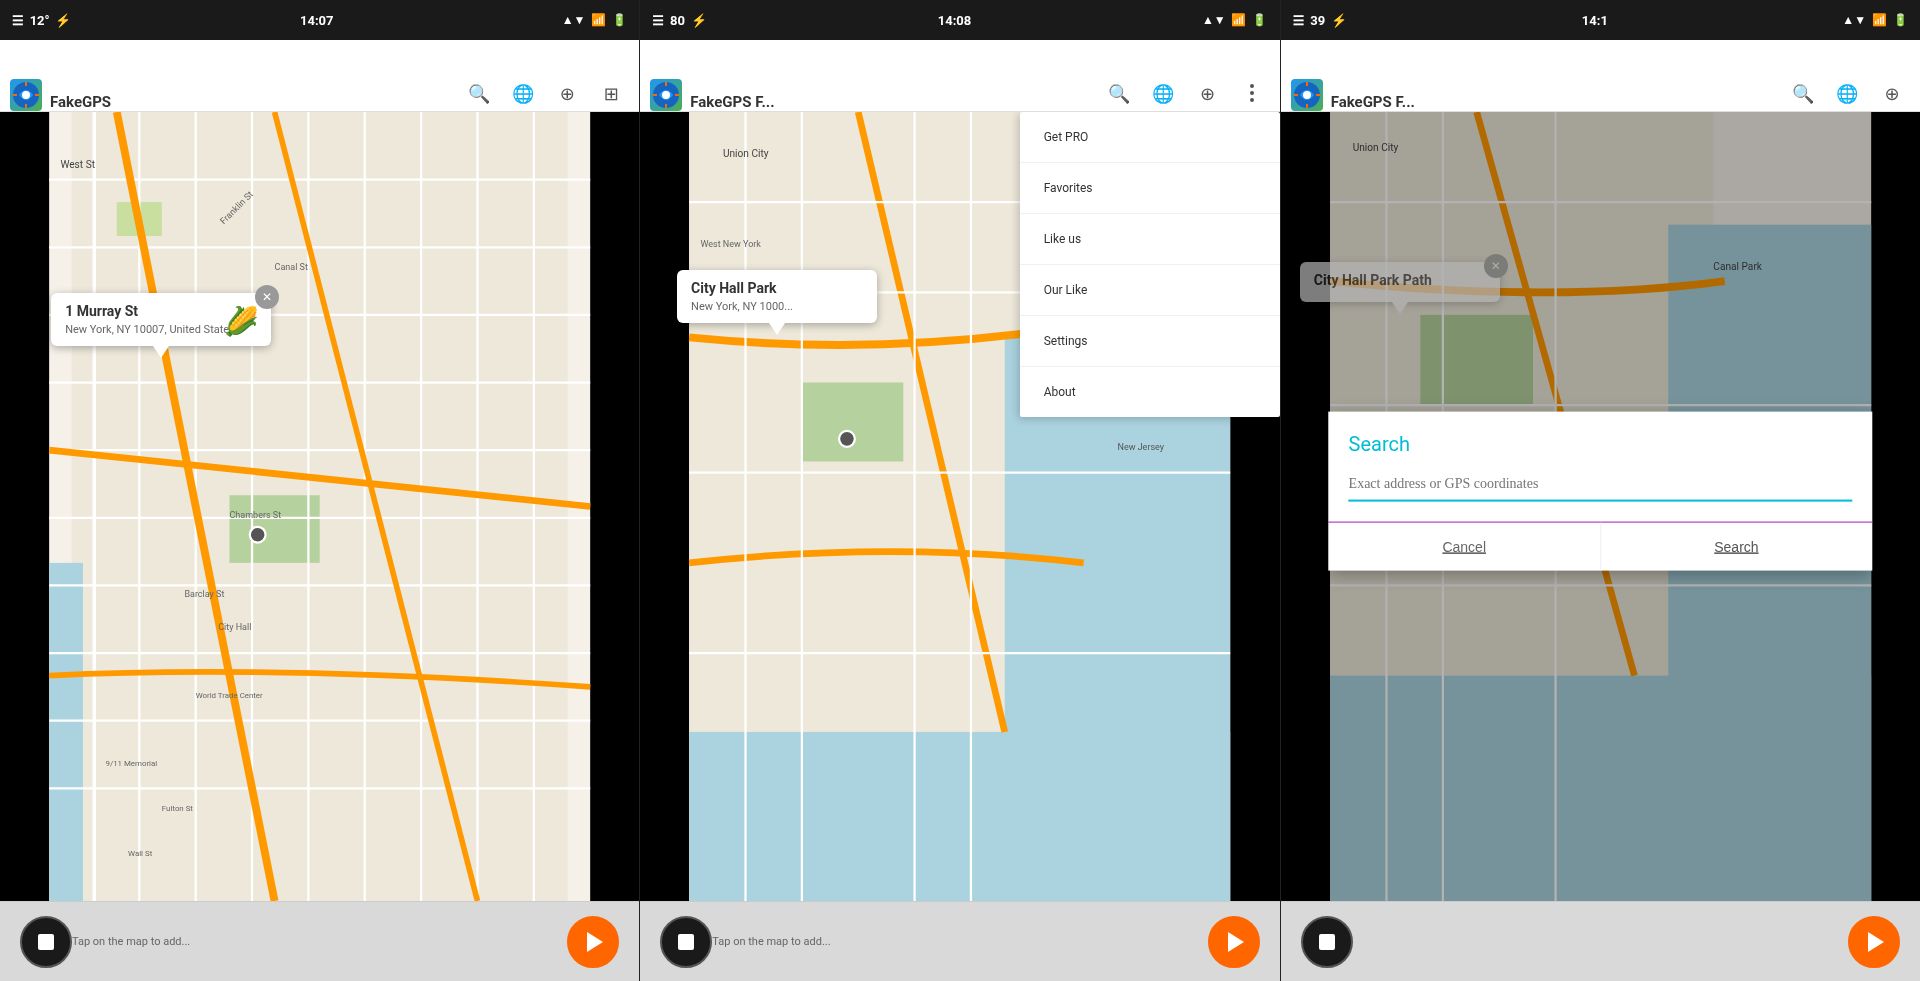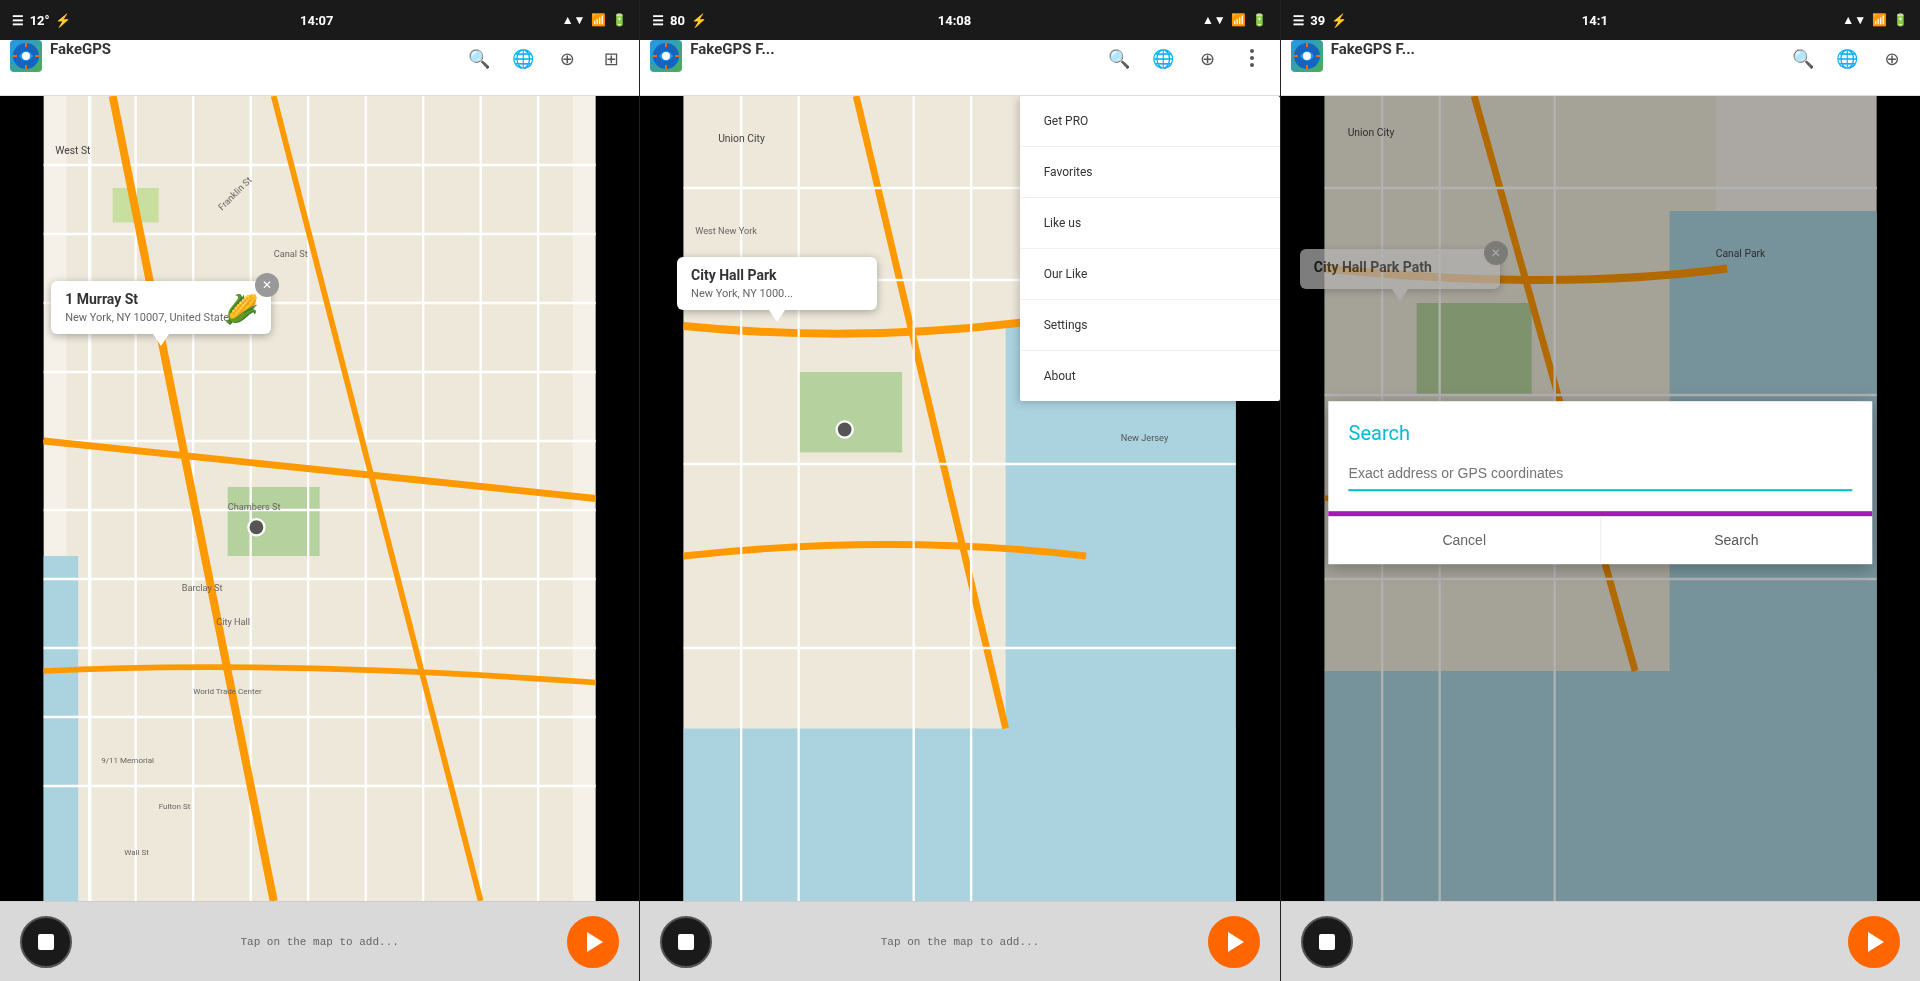--- a/index.html
+++ b/index.html
@@ -35,24 +35,24 @@
       font-size: 13px;
       font-weight: bold;
       flex-shrink: 0;
       z-index: 10;
     }
     .status-left { display: flex; align-items: center; gap: 6px; }
     .status-right { display: flex; align-items: center; gap: 6px; font-size: 12px; }
 
     
     .app-toolbar {
-      height: 56px;
+      height: 72px;
       background: #fff;
       display: flex;
-      align-items: flex-start;
+      align-items: flex-end;
       padding: 0 10px;
       gap: 8px;
       border-bottom: 1px solid #ddd;
       z-index: 10;
       flex-shrink: 0;
     }
     .toolbar-logo {
       width: 32px; height: 32px;
       border-radius: 4px;
       background: linear-gradient(135deg, #2196F3, #4CAF50);
@@ -98,22 +98,20 @@
       justify-content: space-between;
       padding: 0 20px;
       z-index: 10;
       flex-shrink: 0;
       border-top: 1px solid #ccc;
     }
     .bottom-hint {
       font-size: 11px;
       color: #666;
       flex: 1;
-      text-align: center;
-      font-family: Liberation Mono, monospace;
     }
 
     
     .circle-btn {
       width: 52px; height: 52px;
       border-radius: 50%;
       display: flex; align-items: center; justify-content: center;
       cursor: pointer;
       border: 2px solid #666;
     }
@@ -218,25 +216,27 @@
     .search-input-field {
       width: 100%;
       border: none;
       border-bottom: 2px solid #00BCD4;
       outline: none;
       font-size: 14px;
       color: #999;
       padding: 4px 0 8px 0;
       background: transparent;
       margin-bottom: 20px;
+      font-family: Liberation Serif, serif;
     }
     .search-dialog-buttons {
       display: flex;
-      border-top: 5px solid #a21caf;
+      border-top: 1px solid #a21caf;
       margin: 0 -20px;
+      text-decoration: underline;
     }
     .dialog-btn {
       flex: 1;
       padding: 16px;
       text-align: center;
       font-size: 14px;
       color: #666;
       cursor: pointer;
       border: none;
       background: transparent;

